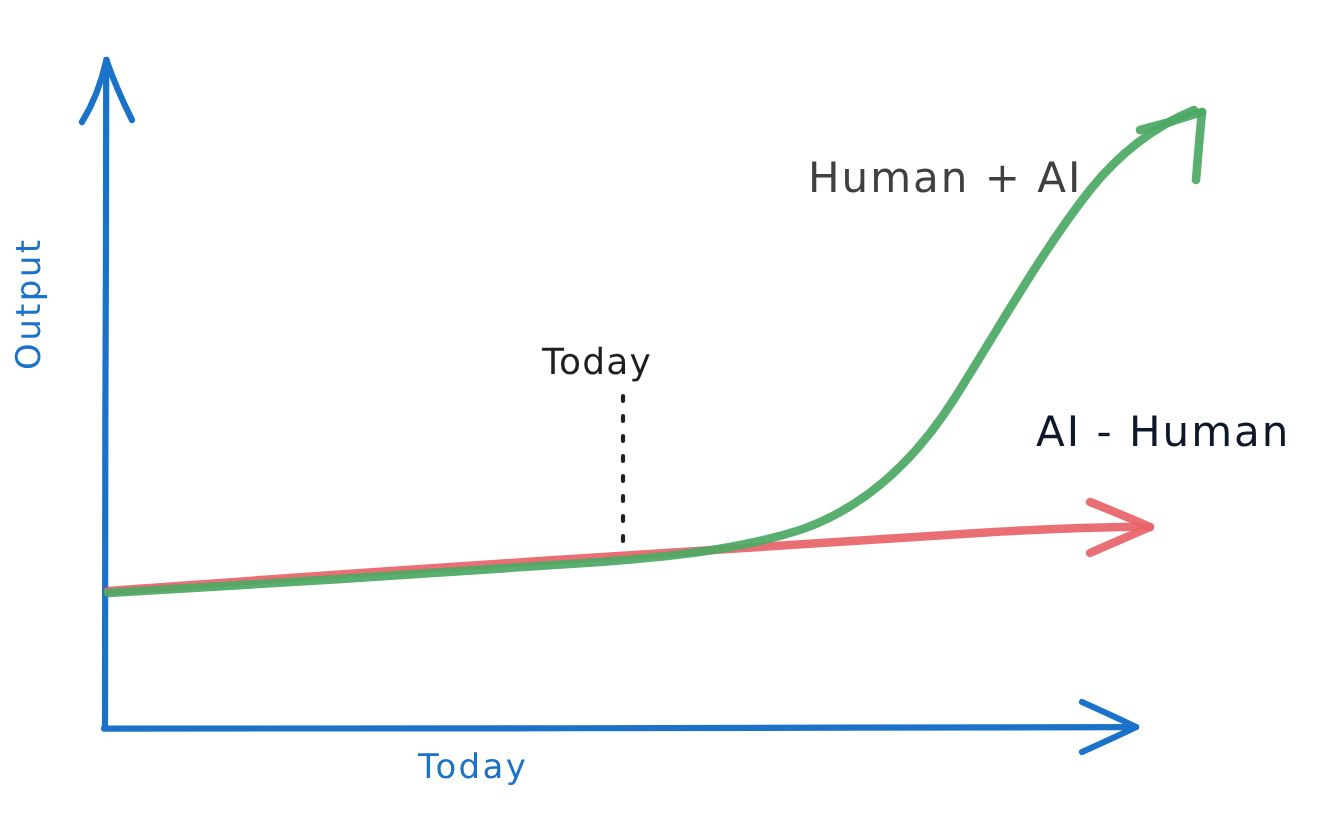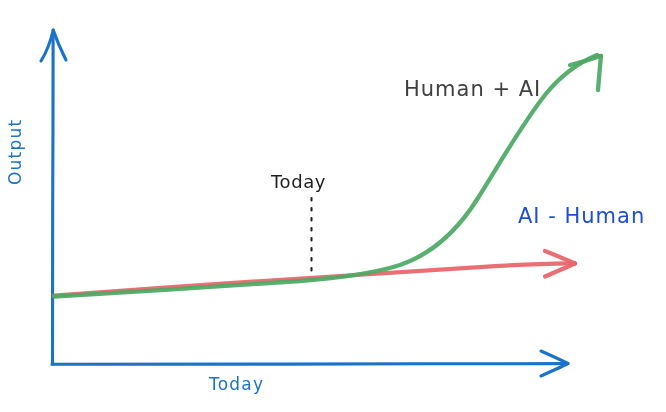--- a/index.html
+++ b/index.html
@@ -61,21 +61,21 @@
     left: 404px;
     top: 77px;
     font-size: 21px;
     color: #404040;
     letter-spacing: 1px;
   }
   #label-ai-human {
     left: 518px;
     top: 204px;
     font-size: 21px;
-    color: #1d4ed8;
+    color: #0f172a;
     letter-spacing: 1px;
   }
 </style>
 </head>
 <body>
 
 <div id="canvas-root">
 
   <svg id="sketch-svg" viewBox="0 0 666 412">
 

